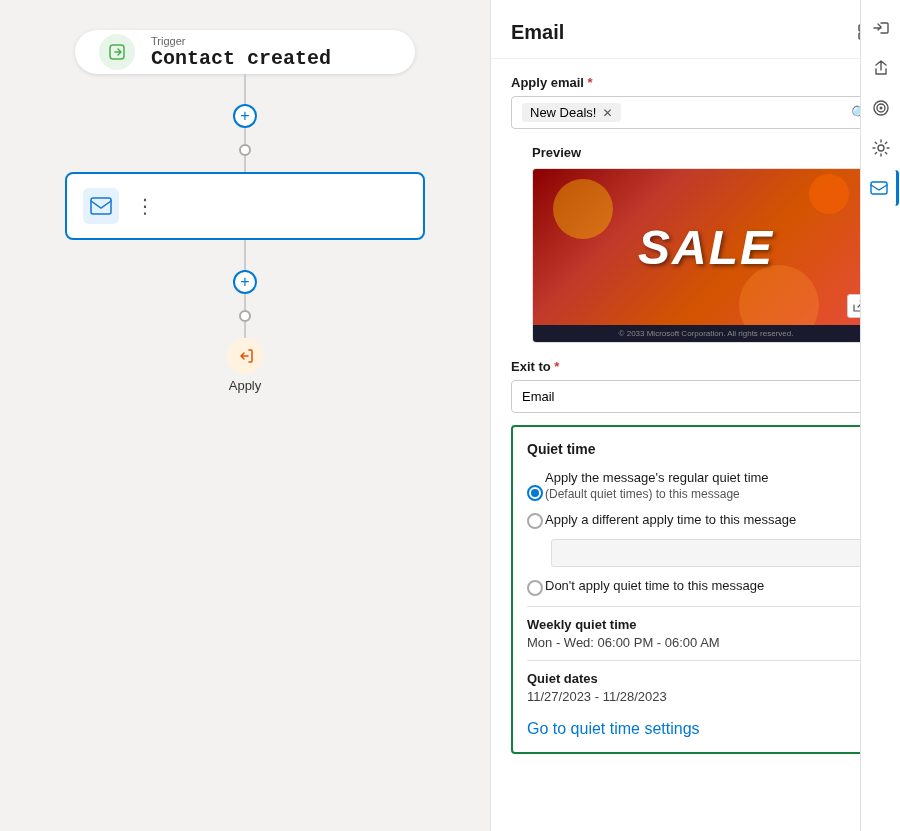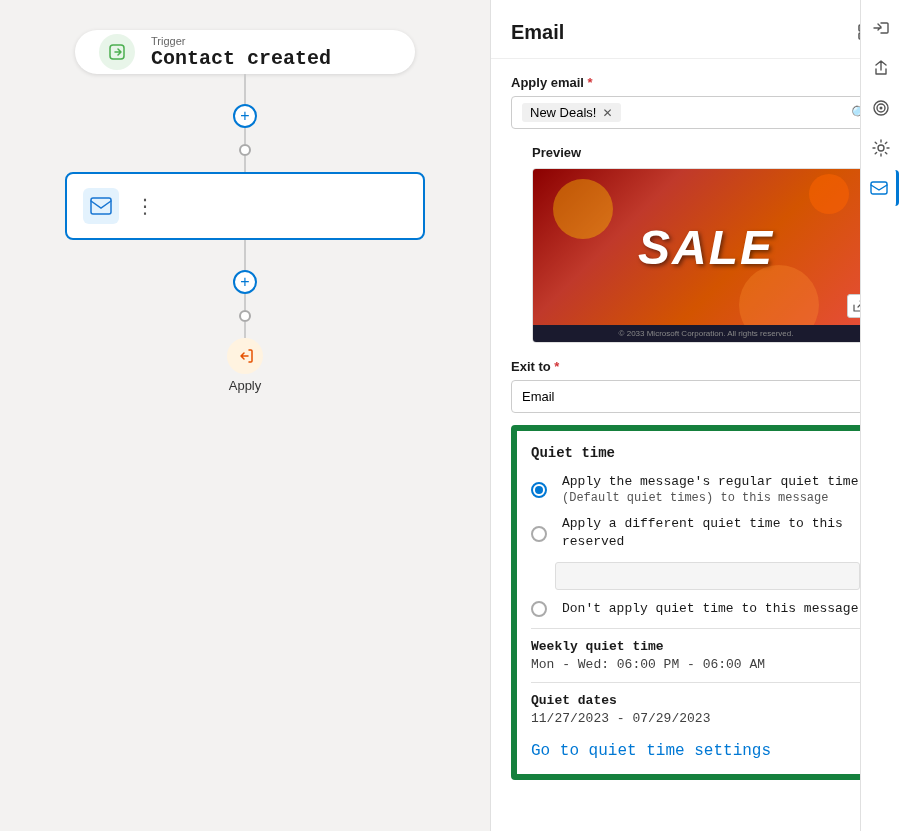--- a/index.html
+++ b/index.html
@@ -325,37 +325,36 @@
       cursor: pointer;
       font-size: 13px;
     }
     .chevron-down {
       color: #555;
       font-size: 12px;
     }
 
     
     .quiet-time-box {
-      border: 6px solid #15803d;
+      border: 2px solid #15803d;
       border-radius: 4px;
       padding: 14px;
       background: white;
-      font-family: Liberation Mono, monospace;
     }
     .quiet-time-title {
       font-size: 14px;
       font-weight: 600;
       color: #1a1a1a;
       margin-bottom: 12px;
     }
 
     .radio-option {
       display: flex;
-      align-items: center;
-      gap: 15px;
+      align-items: flex-end;
+      gap: 2px;
       margin-bottom: 10px;
     }
     .radio-circle {
       width: 16px;
       height: 16px;
       border-radius: 50%;
       border: 2px solid #0078d4;
       background: white;
       flex-shrink: 0;
       margin-top: 1px;
@@ -579,21 +578,21 @@
         <div class="radio-circle selected"></div>
         <div>
           <div class="radio-text">Apply the message's regular quiet time</div>
           <div class="radio-subtext">(Default quiet times) to this message</div>
         </div>
       </div>
 
       
       <div class="radio-option">
         <div class="radio-circle unselected"></div>
-        <div class="radio-text">Apply a different quiet time to this reserved</div>
+        <div class="radio-text">Apply a different apply time to this message</div>
       </div>
 
       
       <div class="quiet-time-input"></div>
 
       
       <div class="radio-option">
         <div class="radio-circle unselected"></div>
         <div class="radio-text">Don't apply quiet time to this message</div>
       </div>
@@ -604,21 +603,21 @@
       <div class="info-block">
         <div class="info-block-title">Weekly quiet time</div>
         <div class="info-block-value">Mon - Wed: 06:00 PM - 06:00 AM</div>
       </div>
 
       <hr class="divider">
 
       
       <div class="info-block">
         <div class="info-block-title">Quiet dates</div>
-        <div class="info-block-value">11/27/2023 - 07/29/2023</div>
+        <div class="info-block-value">11/27/2023 - 11/28/2023</div>
       </div>
 
       
       <a class="quiet-time-link" href="#">Go to quiet time settings</a>
 
     </div>
   </div>
 
 </div>
 

